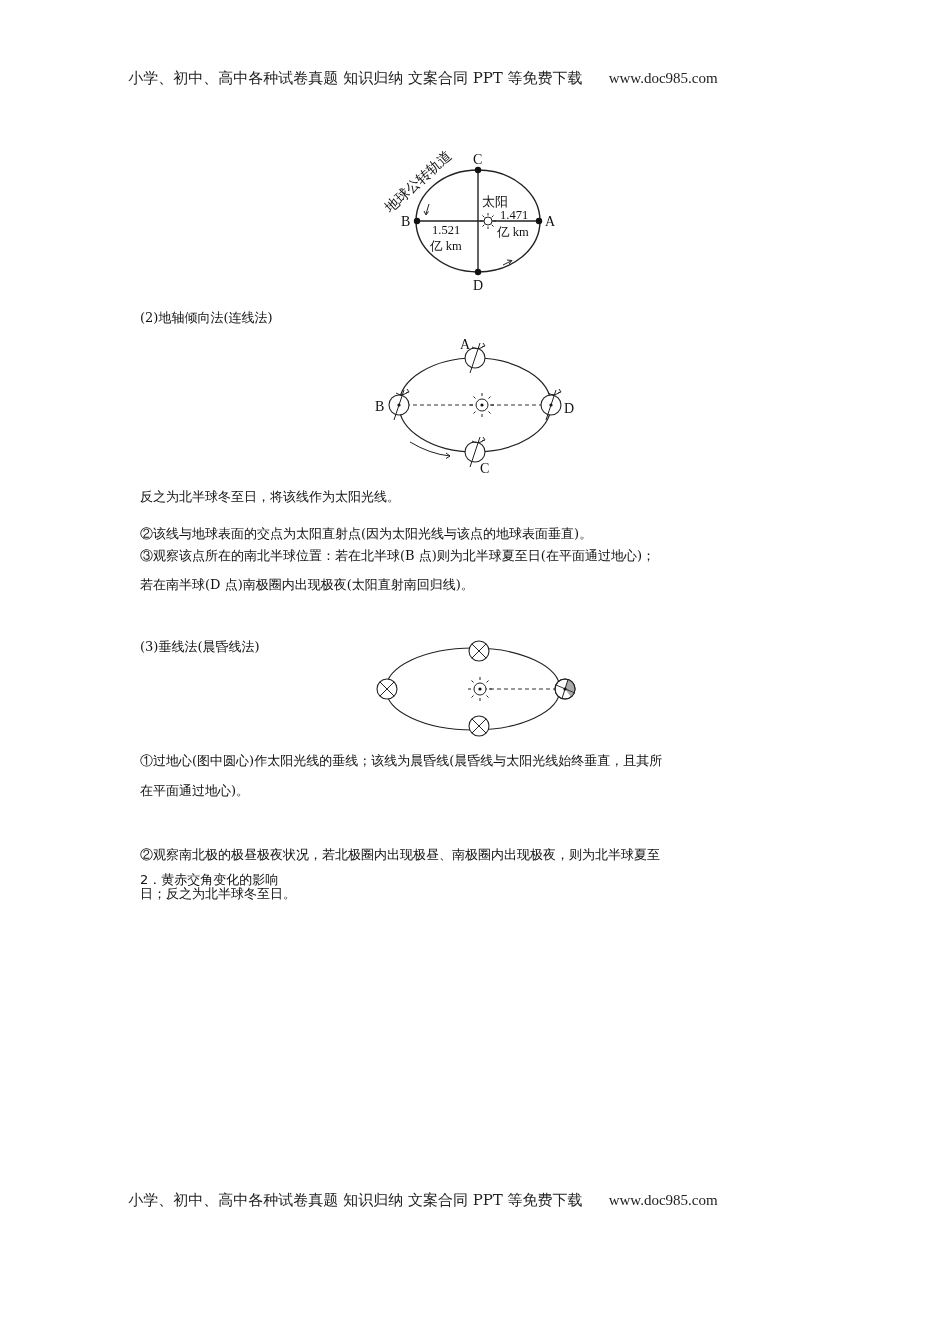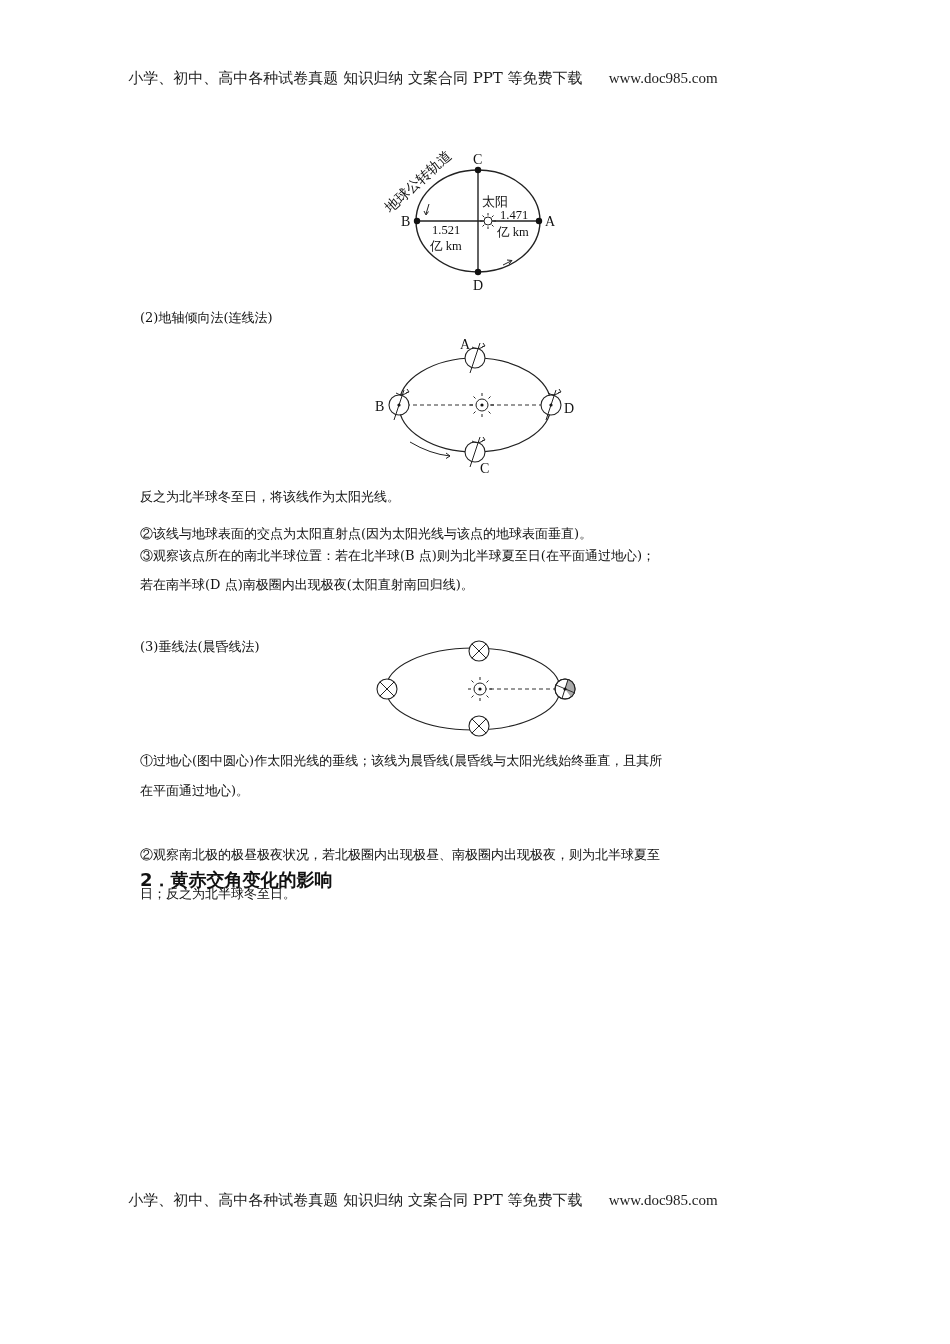--- a/index.html
+++ b/index.html
@@ -13,21 +13,21 @@
     font-size: 15px; color: #222; letter-spacing: 0px;
   }
   .header { top: 69px; }
   .footer { top: 1191px; }
   .header .url, .footer .url { margin-left: 26px; font-family: "Liberation Serif", serif; }
   .content { position: absolute; left: 140px; width: 680px; top: 0; }
   .para {
     position: absolute; left: 0; width: 680px;
     font-size: 13px; line-height: 29px; white-space: nowrap;
   }
-  .bold { font-weight: bold; font-family: "DejaVu Sans", sans-serif; font-size: 18px; }
+  .bold { font-weight: normal; font-family: "DejaVu Sans", sans-serif; font-size: 13px; }
   svg text { font-family: "Liberation Serif", "DejaVu Serif", serif; fill: #111; }
   .fig { position: absolute; }
 </style>
 </head>
 <body>
 
 <div class="header">
   <span>小学、初中、高中各种试卷真题  知识归纳  文案合同  PPT 等免费下载</span><span class="url">www.doc985.com</span>
 </div>
 

